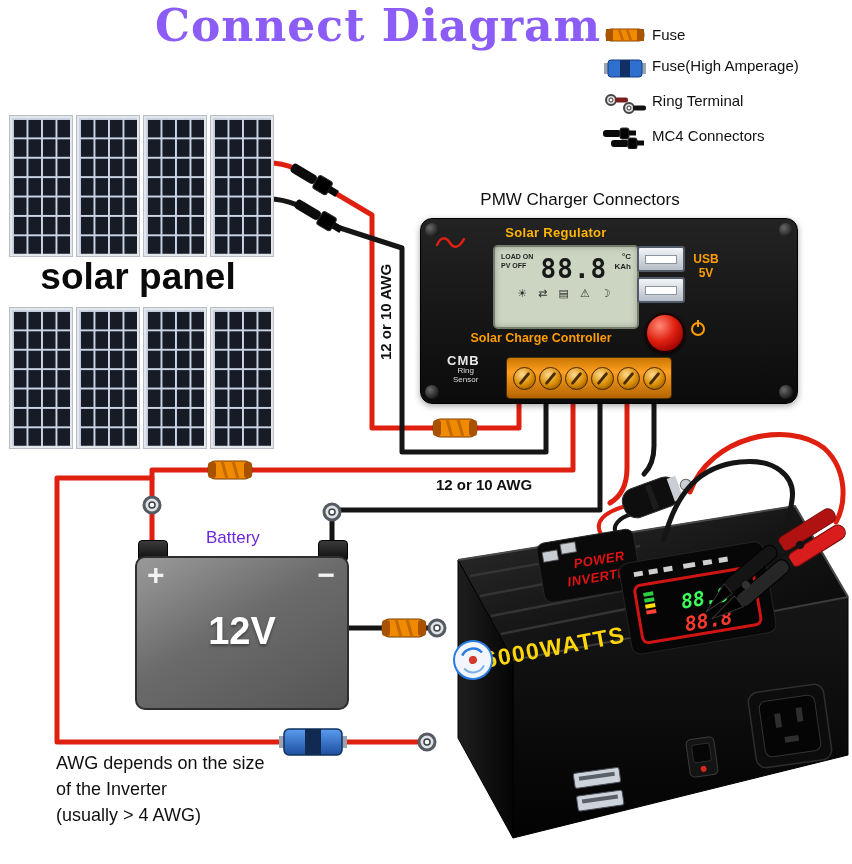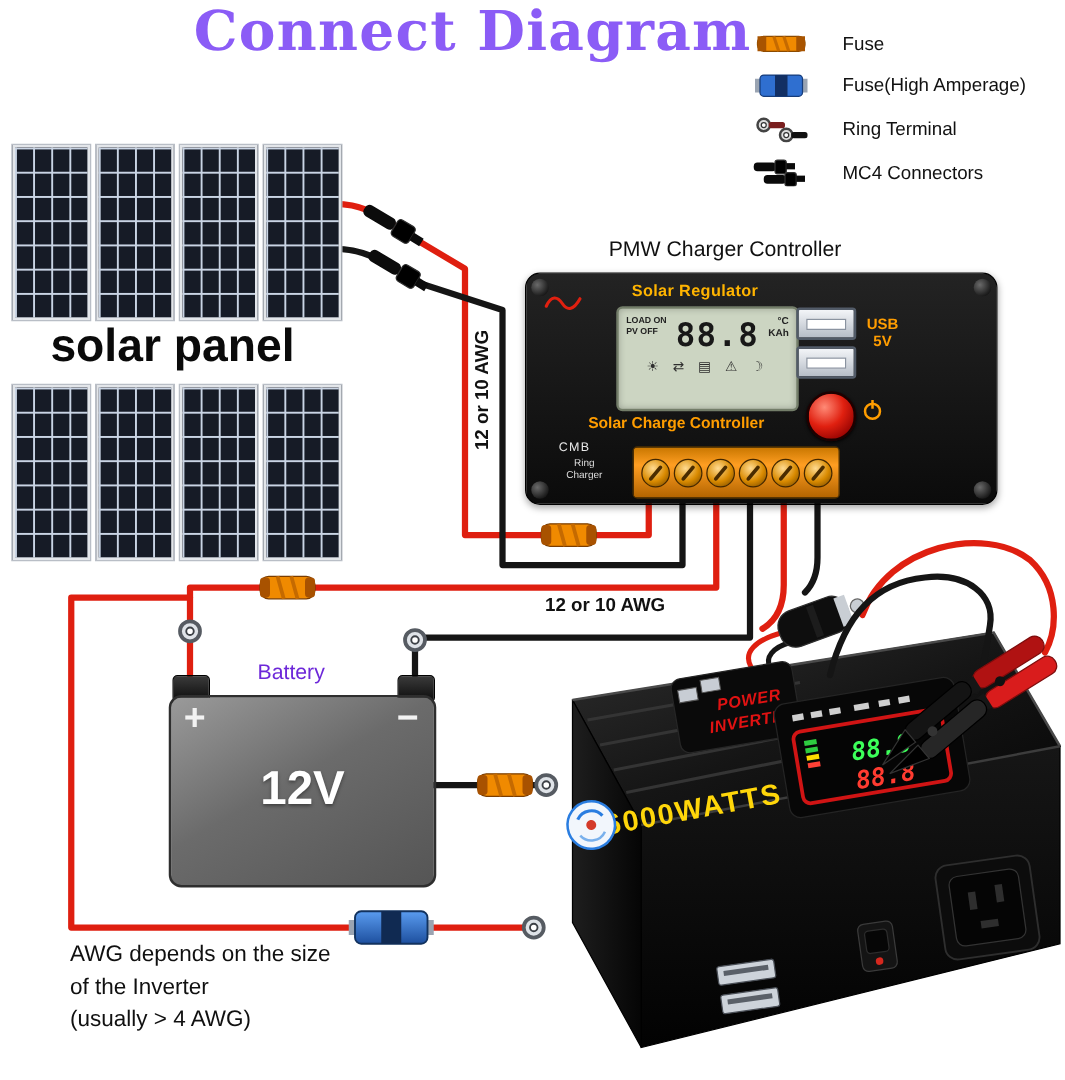--- a/index.html
+++ b/index.html
@@ -8,21 +8,21 @@
   #gfx{position:absolute;left:0;top:0;z-index:1;}
   .abs{position:absolute;}
   
   .wr{stroke:#df1f10;stroke-width:5;fill:none;stroke-linecap:round;stroke-linejoin:round;}
   .wk{stroke:#151515;stroke-width:5;fill:none;stroke-linecap:round;stroke-linejoin:round;}
   .thin{stroke-width:4;}
   
   .title{position:absolute;left:155px;top:0;width:500px;text-align:left;z-index:3;
          font:bold 44px "DejaVu Serif",serif;color:#8b5cf6;letter-spacing:1px;}
   .legend{position:absolute;left:598px;top:26px;width:252px;z-index:3;}
-  .lrow{display:flex;align-items:center;margin-bottom:13px;gap:22px;}
+  .lrow{display:flex;margin-bottom:13px;}
   .licon{width:54px;display:flex;justify-content:center;flex:none;}
   .llabel{font-size:15px;color:#111;}
   .panel{position:absolute;width:58px;height:136px;z-index:2;background-color:#161b26;
          background-image:linear-gradient(#c9d4e4 1.5px,transparent 1.5px),
                           linear-gradient(90deg,#c9d4e4 1.5px,transparent 1.5px);
          background-size:14.5px 19.4px;border:2px solid #e3e6ea;box-shadow:0 0 0 1px #b9bec6;}
   .solar-label{position:absolute;left:0;top:256px;width:276px;text-align:center;z-index:3;
                font-weight:bold;font-size:37px;color:#0a0a0a;}
   .ctrl-title{position:absolute;left:440px;top:190px;width:280px;text-align:center;
               font-size:17px;color:#101010;z-index:3;}
@@ -51,21 +51,21 @@
                    background:#fff;border:1px solid #8a93a0;}
   .usb-label{position:absolute;left:262px;top:33px;width:46px;text-align:center;color:#ff9d00;
              font-weight:bold;font-size:12px;line-height:14px;}
   .usb-label span{display:block;}
   .red-btn{position:absolute;left:224px;top:94px;width:36px;height:36px;border-radius:50%;
            background:radial-gradient(circle at 35% 30%,#ff8a76,#e02010 45%,#8e0000 85%);
            border:2px solid #1e0000;box-shadow:0 1px 3px #000;}
   .pwr{position:absolute;left:268px;top:100px;}
   .subtitle{position:absolute;left:8px;top:112px;width:224px;text-align:center;color:#ff9d00;
             font-weight:bold;font-size:12.5px;}
-  .cmb{position:absolute;left:26px;top:134px;color:#e8e8e8;font-size:10px;font-weight:normal;letter-spacing:1px;}
+  .cmb{position:absolute;left:26px;top:134px;color:#e8e8e8;font-size:13px;font-weight:bold;letter-spacing:1px;}
   .tblock{position:absolute;left:85px;top:138px;width:166px;height:42px;border-radius:4px;
           background:linear-gradient(180deg,#c97700,#ff9e22 35%,#b36400);border:1px solid #4f3000;
           display:flex;align-items:center;justify-content:space-around;padding:0 4px;box-sizing:border-box;}
   .tscrew{width:21px;height:21px;border-radius:50%;position:relative;
           background:radial-gradient(circle at 40% 32%,#ffda90,#d98a00 55%,#6e4200);border:1px solid #422700;}
   .tscrew::after{content:"";position:absolute;left:9px;top:3px;width:3px;height:15px;background:#4a2c00;
                  transform:rotate(40deg);border-radius:2px;}
   .temp{position:absolute;left:32px;top:147px;color:#ddd;font-size:8px;line-height:9px;text-align:center;}
   .temp span{display:block;}
   
@@ -360,21 +360,21 @@
   <div class="panel" style="left:10px;top:116px"></div>
   <div class="panel" style="left:77px;top:116px"></div>
   <div class="panel" style="left:144px;top:116px"></div>
   <div class="panel" style="left:211px;top:116px"></div>
   <div class="panel" style="left:10px;top:308px"></div>
   <div class="panel" style="left:77px;top:308px"></div>
   <div class="panel" style="left:144px;top:308px"></div>
   <div class="panel" style="left:211px;top:308px"></div>
   <div class="solar-label">solar panel</div>
 
-  <div class="ctrl-title">PMW Charger Controller</div>
+  <div class="ctrl-title">PMW Charger Connectors</div>
 
   <div class="controller">
     <div class="screw" style="left:4px;top:4px"></div>
     <div class="screw" style="right:4px;top:4px"></div>
     <div class="screw" style="left:4px;bottom:4px"></div>
     <div class="screw" style="right:4px;bottom:4px"></div>
 
     <span class="abs" style="left:14px;top:15px">
       <svg width="32" height="16" viewBox="0 0 32 16">
           <path d="M2 11 C6 2 11 3 15 9 C19 15 24 14 29 5" stroke="#e02010" stroke-width="2.5" fill="none" stroke-linecap="round"></path>
@@ -420,21 +420,21 @@
     <div class="tblock">
       <div class="tscrew"></div>
       <div class="tscrew"></div>
       <div class="tscrew"></div>
       <div class="tscrew"></div>
       <div class="tscrew"></div>
       <div class="tscrew"></div>
     </div>
     <div class="temp">
       <span>Ring</span>
-        <span>Charger</span>
+        <span>Sensor</span>
     </div>
   </div>
 
   <div class="awg-v">12 or 10 AWG</div>
   <div class="awg-h">12 or 10 AWG</div>
 
   <div class="bat-label">Battery</div>
   <div class="bterm" style="left:138px;top:540px"></div>
   <div class="bterm" style="left:318px;top:540px"></div>
   <div class="battery">

